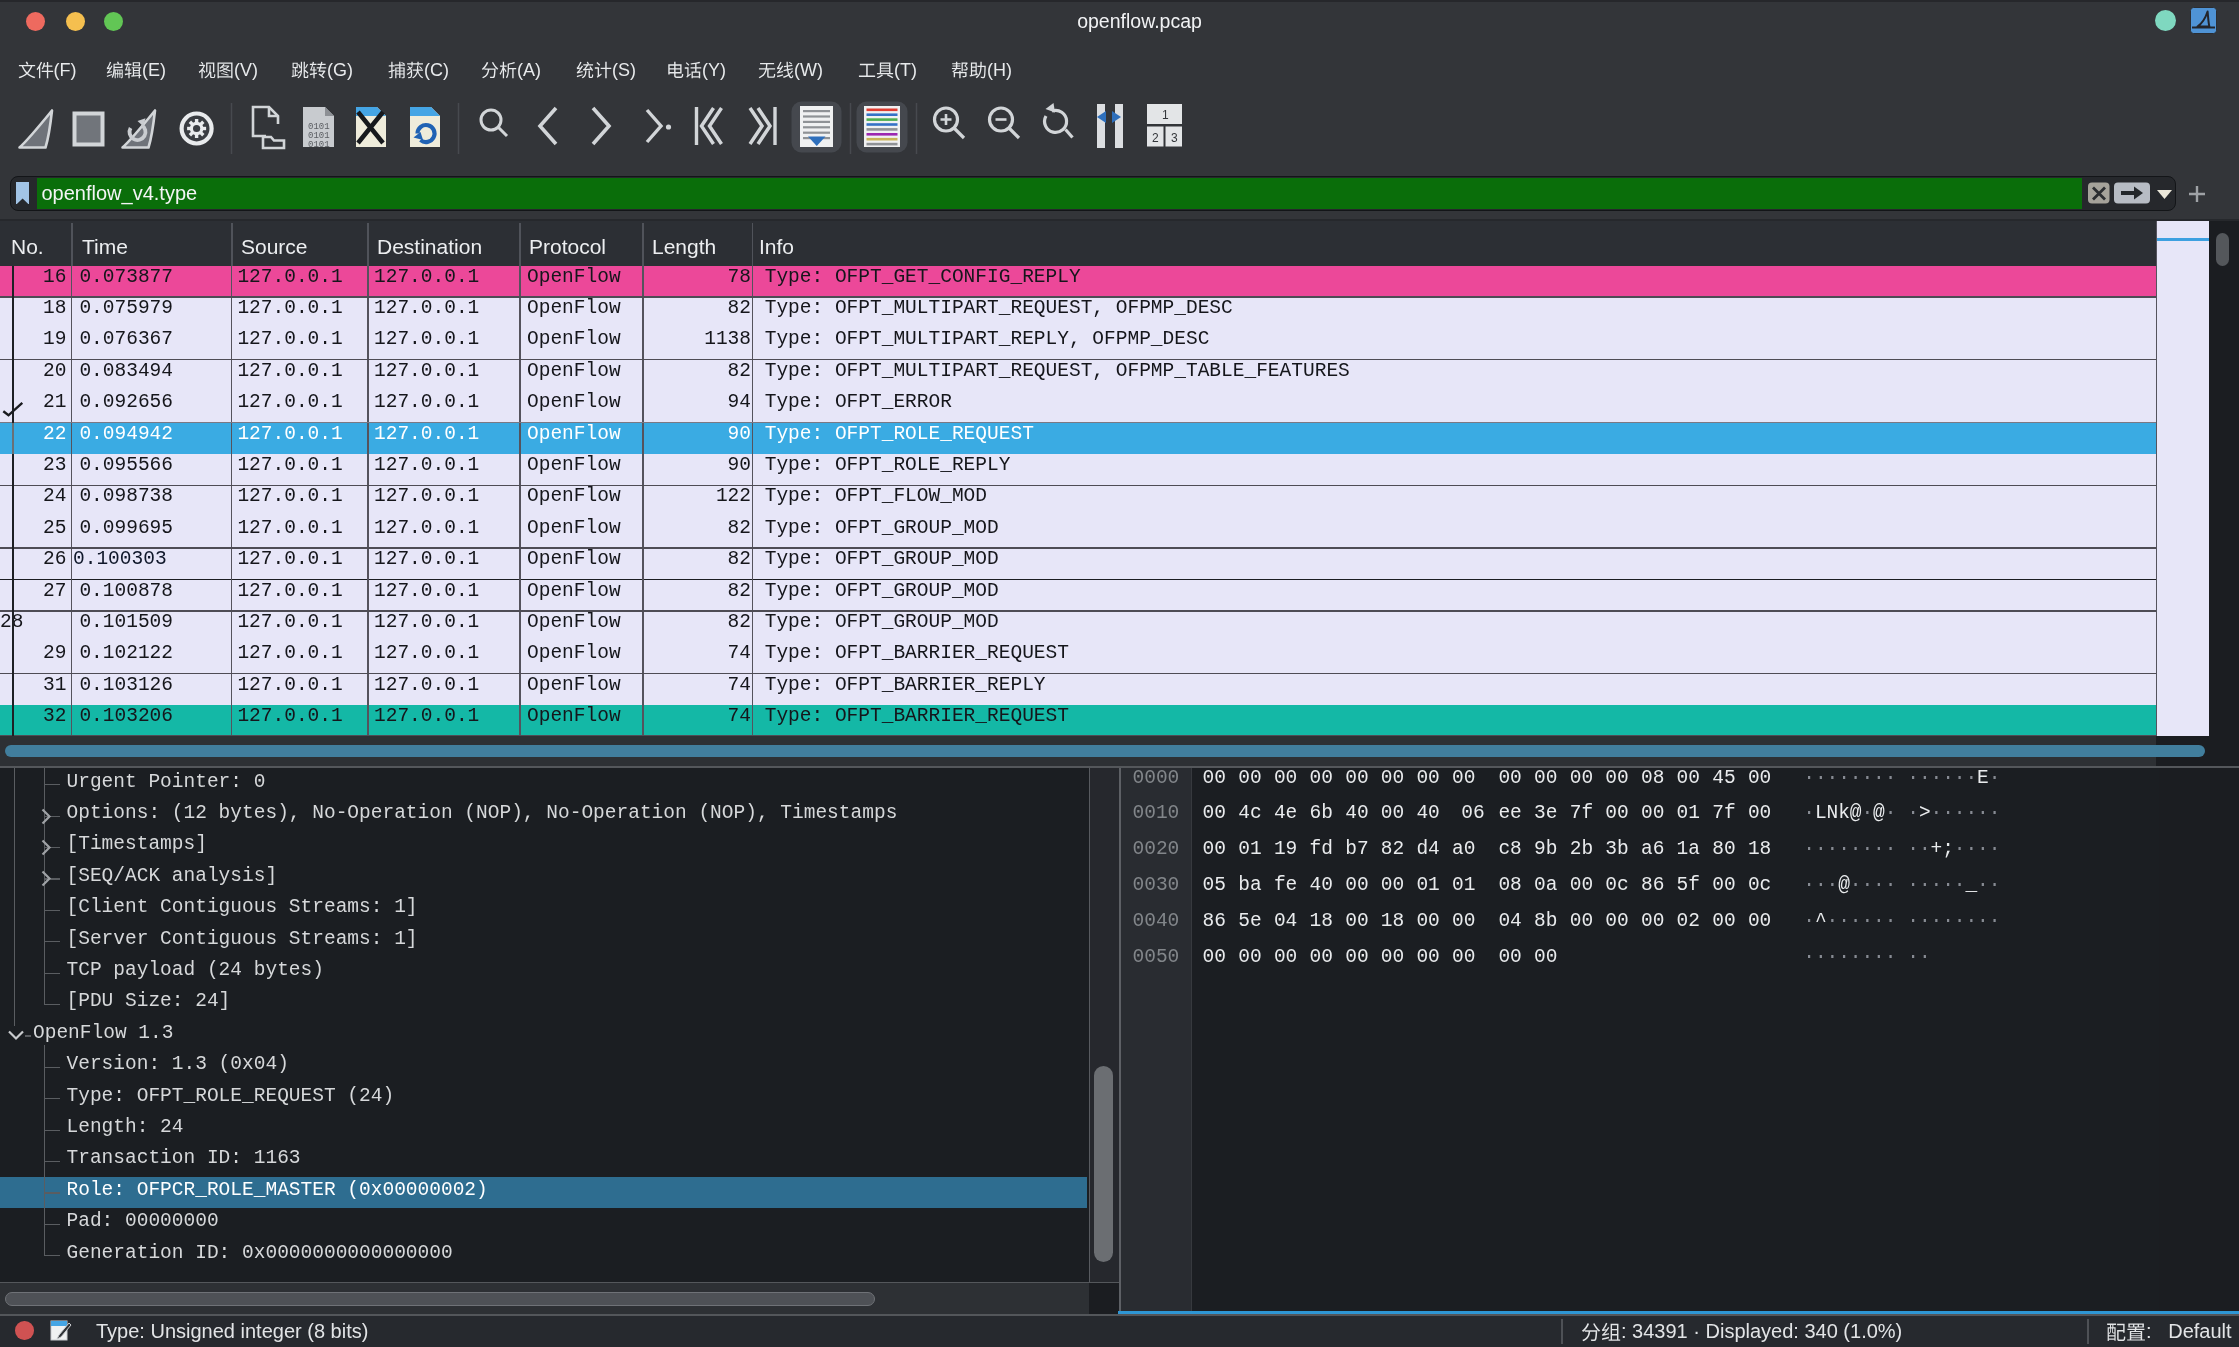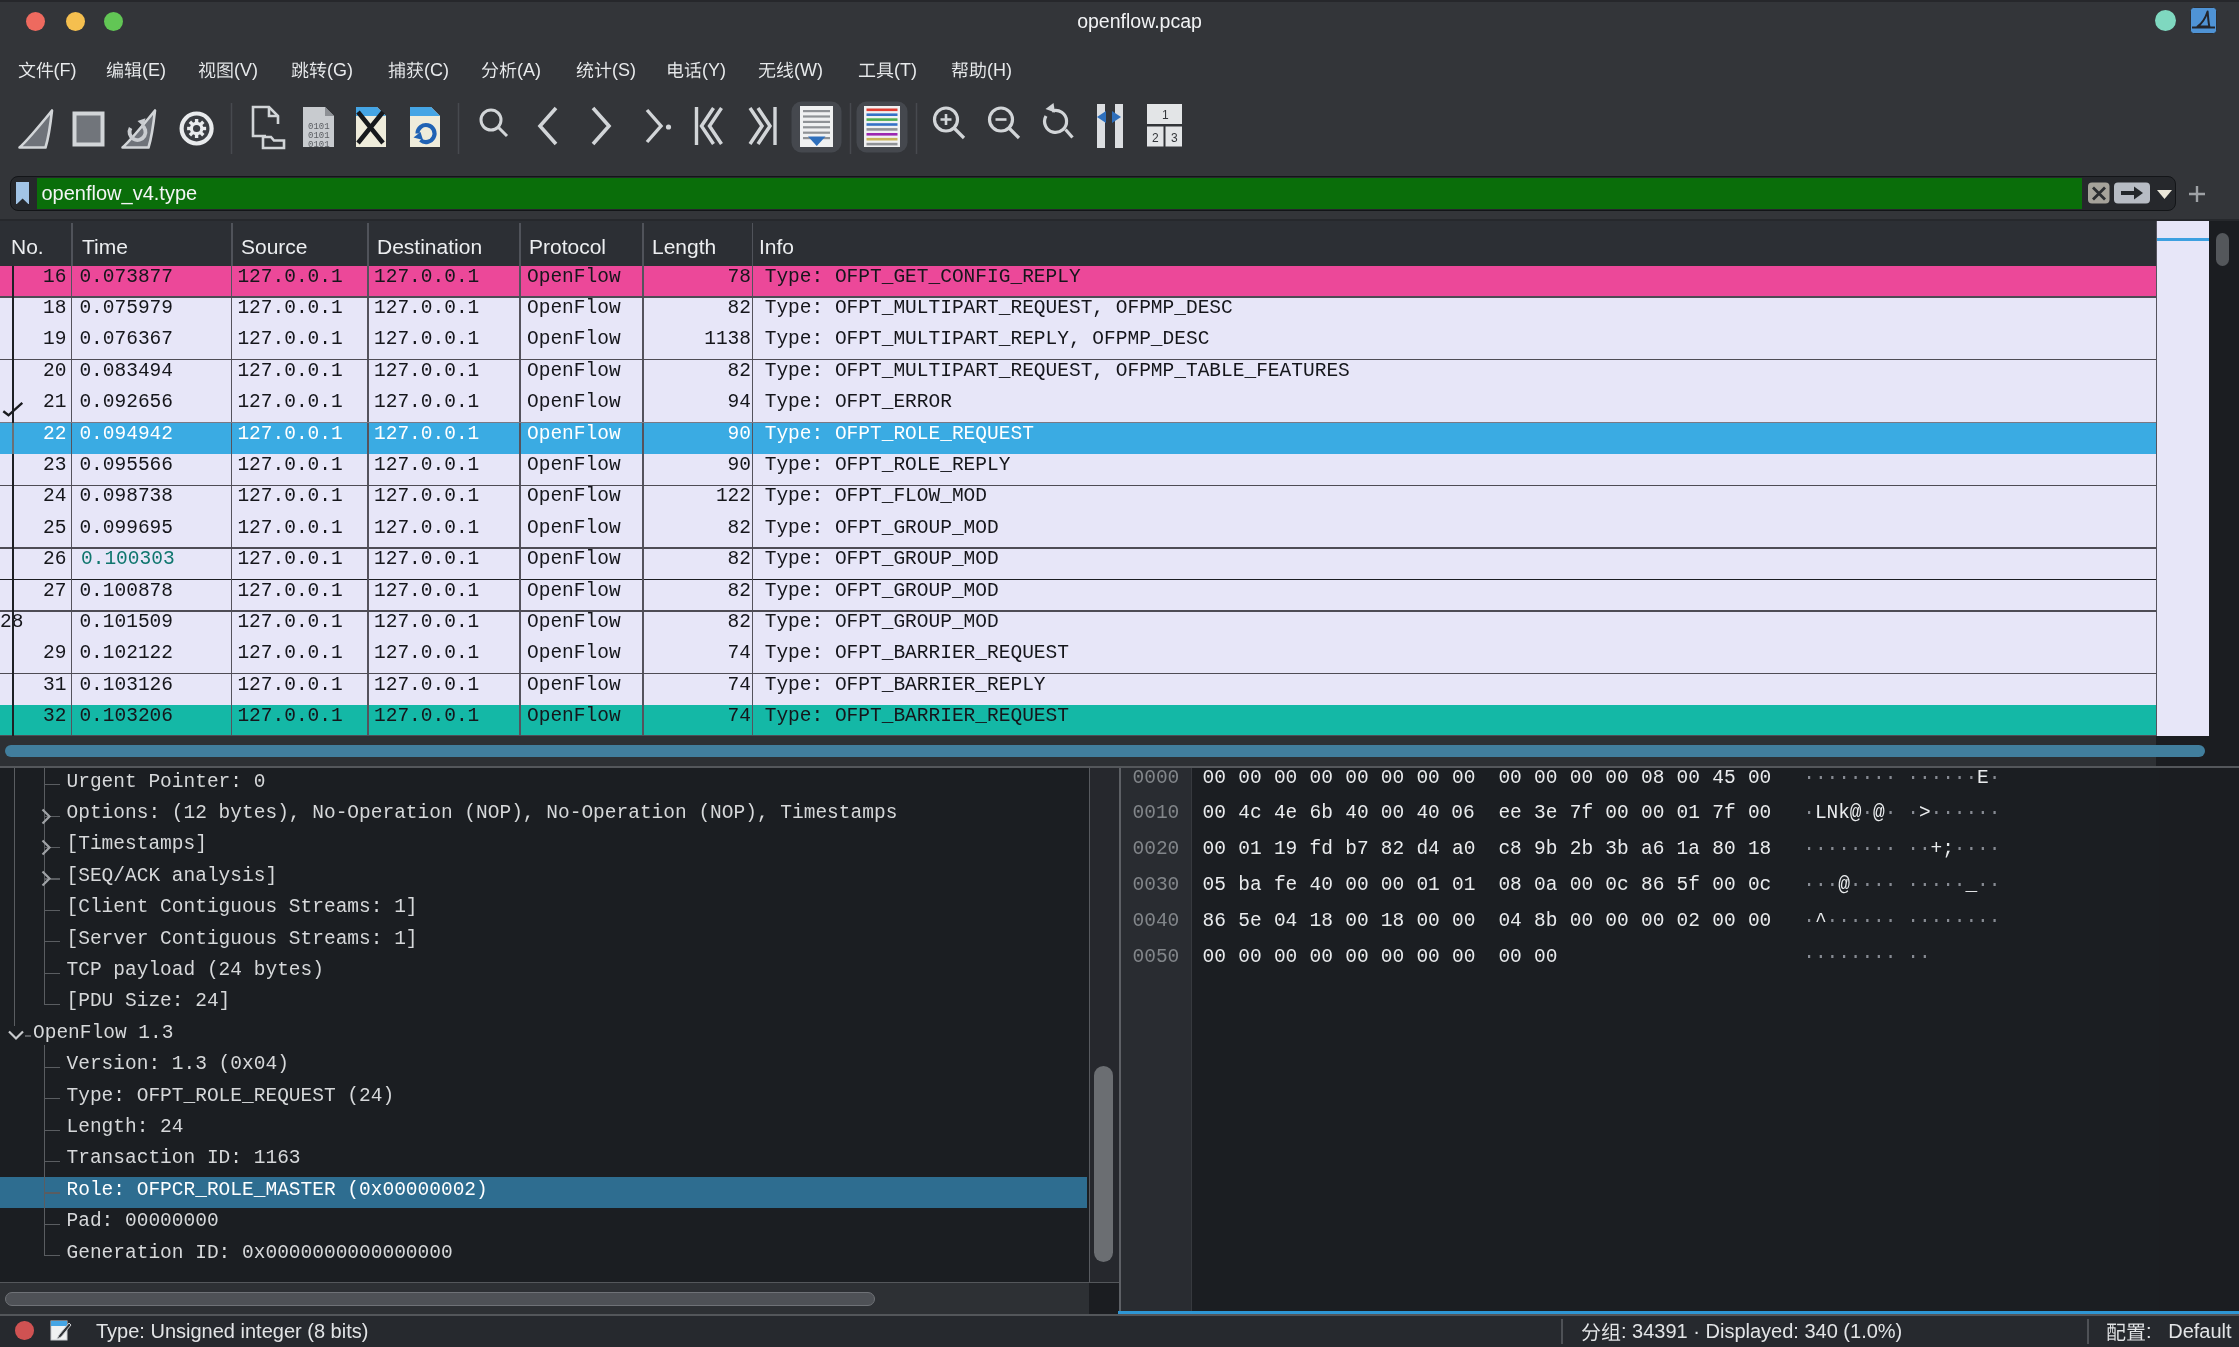--- a/index.html
+++ b/index.html
@@ -358,21 +358,21 @@
 <span style="left:0;width:66.5px;text-align:right;color:#15161b">25</span>
 <span style="left:79.4px;color:#15161b">0.099695</span>
 <span style="left:237.4px;color:#15161b">127.0.0.1</span>
 <span style="left:374px;color:#15161b">127.0.0.1</span>
 <span style="left:527px;color:#15161b">OpenFlow</span>
 <span style="left:560px;width:191px;text-align:right;color:#15161b">82</span>
 <span style="left:764.7px;color:#15161b">Type: OFPT_GROUP_MOD</span>
 </div>
 <div class="row mono" style="top:282.59999999999997px;background:#e7e6f8">
 <span style="left:0;width:66.5px;text-align:right;color:#15161b">26</span>
-<span style="left:81px;color:#0f766e">0.100303</span>
+<span style="left:73px;color:#0f172a">0.100303</span>
 <span style="left:237.4px;color:#15161b">127.0.0.1</span>
 <span style="left:374px;color:#15161b">127.0.0.1</span>
 <span style="left:527px;color:#15161b">OpenFlow</span>
 <span style="left:560px;width:191px;text-align:right;color:#15161b">82</span>
 <span style="left:764.7px;color:#15161b">Type: OFPT_GROUP_MOD</span>
 </div>
 <div class="row mono" style="top:314.0px;background:#e7e6f8">
 <span style="left:0;width:66.5px;text-align:right;color:#15161b">27</span>
 <span style="left:79.4px;color:#15161b">0.100878</span>
 <span style="left:237.4px;color:#15161b">127.0.0.1</span>
@@ -539,21 +539,21 @@
 <div class="hx mono" style="left:855.78px;top:-3.5px;color:#e9ebed">E</div>
 <div class="hx mono" style="left:867.41px;top:-3.5px;color:#878b93">·</div>
 <div class="hx mono" style="left:11.2px;top:32.4px;color:#82868a">0010</div>
 <div class="hx mono" style="left:81.3px;top:32.4px">00</div>
 <div class="hx mono" style="left:116.9px;top:32.4px">4c</div>
 <div class="hx mono" style="left:152.6px;top:32.4px">4e</div>
 <div class="hx mono" style="left:188.2px;top:32.4px">6b</div>
 <div class="hx mono" style="left:223.9px;top:32.4px">40</div>
 <div class="hx mono" style="left:259.5px;top:32.4px">00</div>
 <div class="hx mono" style="left:295.1px;top:32.4px">40</div>
-<div class="hx mono" style="left:330px;top:32.4px">06</div>
+<div class="hx mono" style="left:340px;top:32.4px">06</div>
 <div class="hx mono" style="left:377.1px;top:32.4px">ee</div>
 <div class="hx mono" style="left:412.7px;top:32.4px">3e</div>
 <div class="hx mono" style="left:448.4px;top:32.4px">7f</div>
 <div class="hx mono" style="left:484.0px;top:32.4px">00</div>
 <div class="hx mono" style="left:519.7px;top:32.4px">00</div>
 <div class="hx mono" style="left:555.3px;top:32.4px">01</div>
 <div class="hx mono" style="left:590.9px;top:32.4px">7f</div>
 <div class="hx mono" style="left:626.6px;top:32.4px">00</div>
 <div class="hx mono" style="left:682.0px;top:32.4px;color:#878b93">·</div>
 <div class="hx mono" style="left:693.63px;top:32.4px;color:#e9ebed">L</div>

